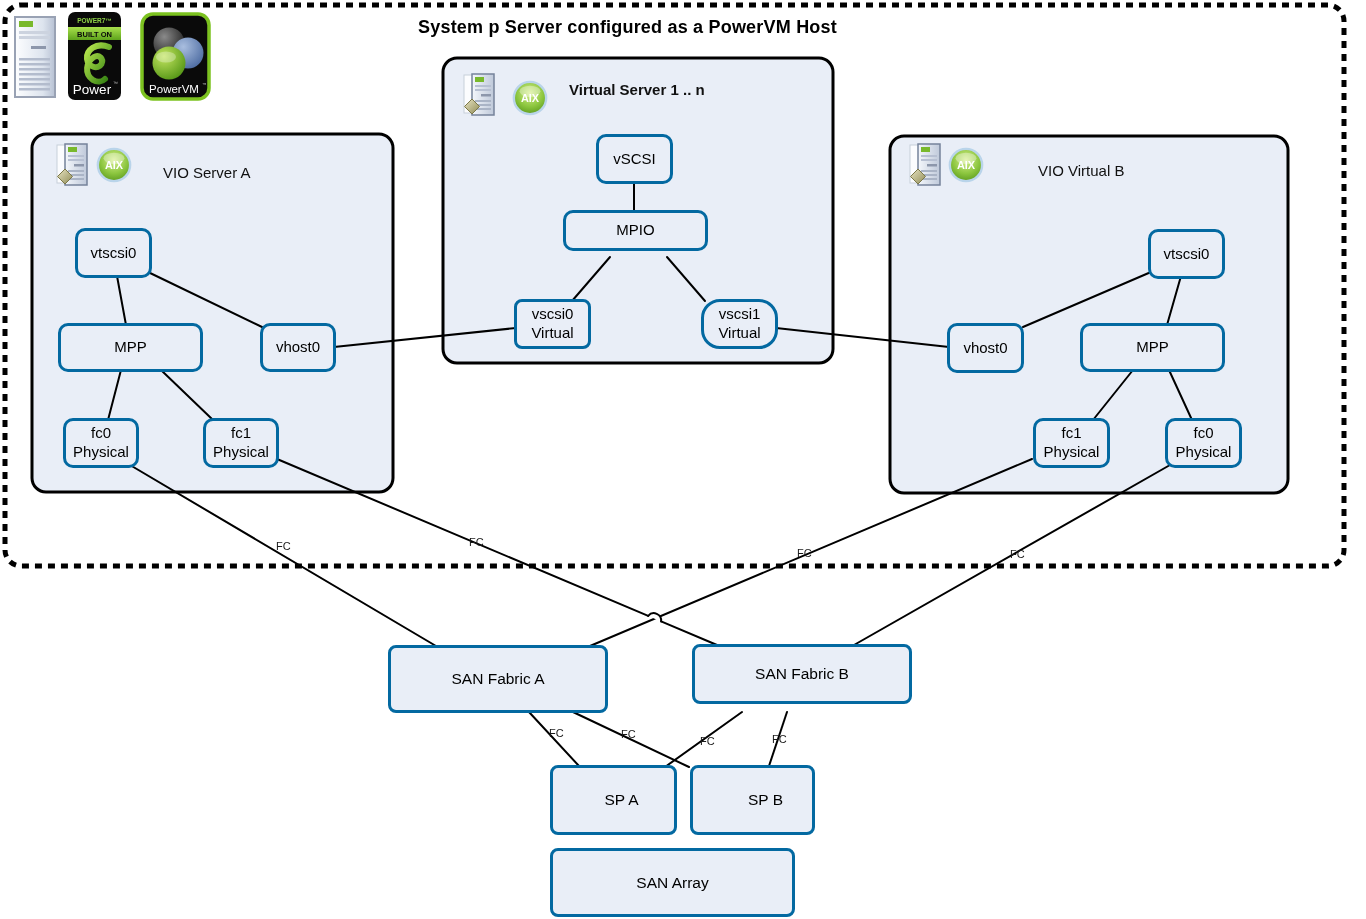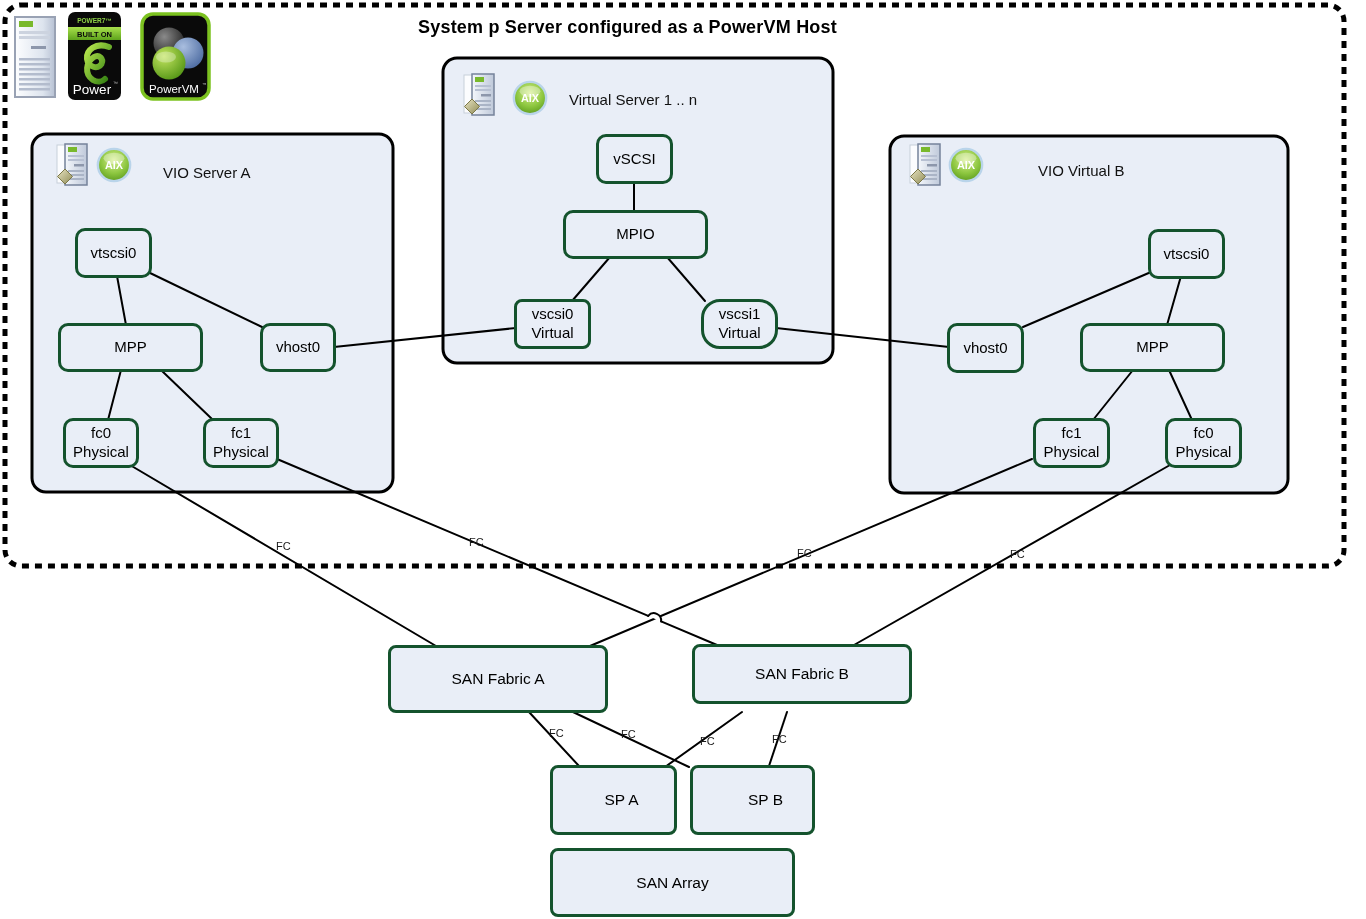--- a/index.html
+++ b/index.html
@@ -1,19 +1,19 @@
 <!DOCTYPE html>
 <html><head>
 <meta charset="utf-8">
 <style>
   html,body{margin:0;padding:0;background:#fff;}
   .stage{position:relative;width:1366px;height:919px;background:#ffffff;
          font-family:"Liberation Sans",sans-serif;overflow:hidden;}
   .stage svg.wires{position:absolute;left:0;top:0;}
-  .node{position:absolute;box-sizing:border-box;background:#e9eef7;border:3px solid #14532d;
+  .node{position:absolute;box-sizing:border-box;background:#e9eef7;border:3px solid #0369a1;
         border-radius:10px;display:flex;align-items:center;justify-content:center;
         text-align:center;font-size:15px;color:#000;line-height:1.25;white-space:pre-line;z-index:3;}
   .node.big{border-width:3.5px;border-radius:8px;font-size:15.5px;}
   .clabel{position:absolute;font-size:15px;color:#111;z-index:3;}
   .title{position:absolute;font-size:18px;font-weight:bold;color:#000;z-index:3;letter-spacing:.2px;}
   .fc{position:absolute;font-size:11px;color:#1a1a1a;z-index:4;}
   .icon{position:absolute;z-index:4;}
 </style>
 </head>
 <body>
@@ -189,33 +189,33 @@
     <rect x="12" y="35" width="16" height="2" fill="#aab4c6"></rect>
     <polygon points="9,26 16.5,33.5 9,41 1.5,33.5" fill="url(#dg)" stroke="#7c7848" stroke-width="1"></polygon>
   </svg>
   <svg class="icon" style="left:947px;top:146px;" width="38" height="38" viewBox="0 0 40 40">
     <circle cx="20" cy="20" r="17" fill="url(#aixg)" stroke="#b9d4ea" stroke-width="2.5"></circle>
     <ellipse cx="20" cy="13" rx="11" ry="6" fill="#ffffff" opacity="0.35"></ellipse>
     <text x="20" y="24" font-size="11.5" font-weight="bold" fill="#ffffff" text-anchor="middle" font-family="Liberation Sans, sans-serif">AIX</text>
   </svg>
 
   <div class="clabel" style="left:163px;top:164px;">VIO Server A</div>
-  <div class="clabel" style="left:569px;top:91px;">Virtual Server 1 .. n</div>
+  <div class="clabel" style="left:569px;top:81px;font-weight:bold;">Virtual Server 1 .. n</div>
   <div class="clabel" style="left:1038px;top:162px;">VIO Virtual B</div>
 
   <div class="node" style="left:75px;top:228px;width:77px;height:50px;">vtscsi0</div>
   <div class="node" style="left:58px;top:323px;width:145px;height:49px;">MPP</div>
   <div class="node" style="left:260px;top:323px;width:76px;height:49px;">vhost0</div>
   <div class="node" style="left:63px;top:418px;width:76px;height:50px;">fc0
 Physical</div>
   <div class="node" style="left:203px;top:418px;width:76px;height:50px;">fc1
 Physical</div>
 
   <div class="node" style="left:596px;top:134px;width:77px;height:50px;">vSCSI</div>
-  <div class="node" style="left:563px;top:210px;width:145px;height:49px;">MPIO</div>
+  <div class="node" style="left:563px;top:210px;width:145px;height:41px;">MPIO</div>
   <div class="node" style="left:514px;top:299px;width:77px;height:50px;border-radius:8px;">vscsi0
 Virtual</div>
   <div class="node" style="left:701px;top:299px;width:77px;height:50px;border-radius:19px;">vscsi1
 Virtual</div>
 
   <div class="node" style="left:1148px;top:229px;width:77px;height:50px;">vtscsi0</div>
   <div class="node" style="left:947px;top:323px;width:77px;height:50px;">vhost0</div>
   <div class="node" style="left:1080px;top:323px;width:145px;height:49px;">MPP</div>
   <div class="node" style="left:1033px;top:418px;width:77px;height:50px;">fc1
 Physical</div>

